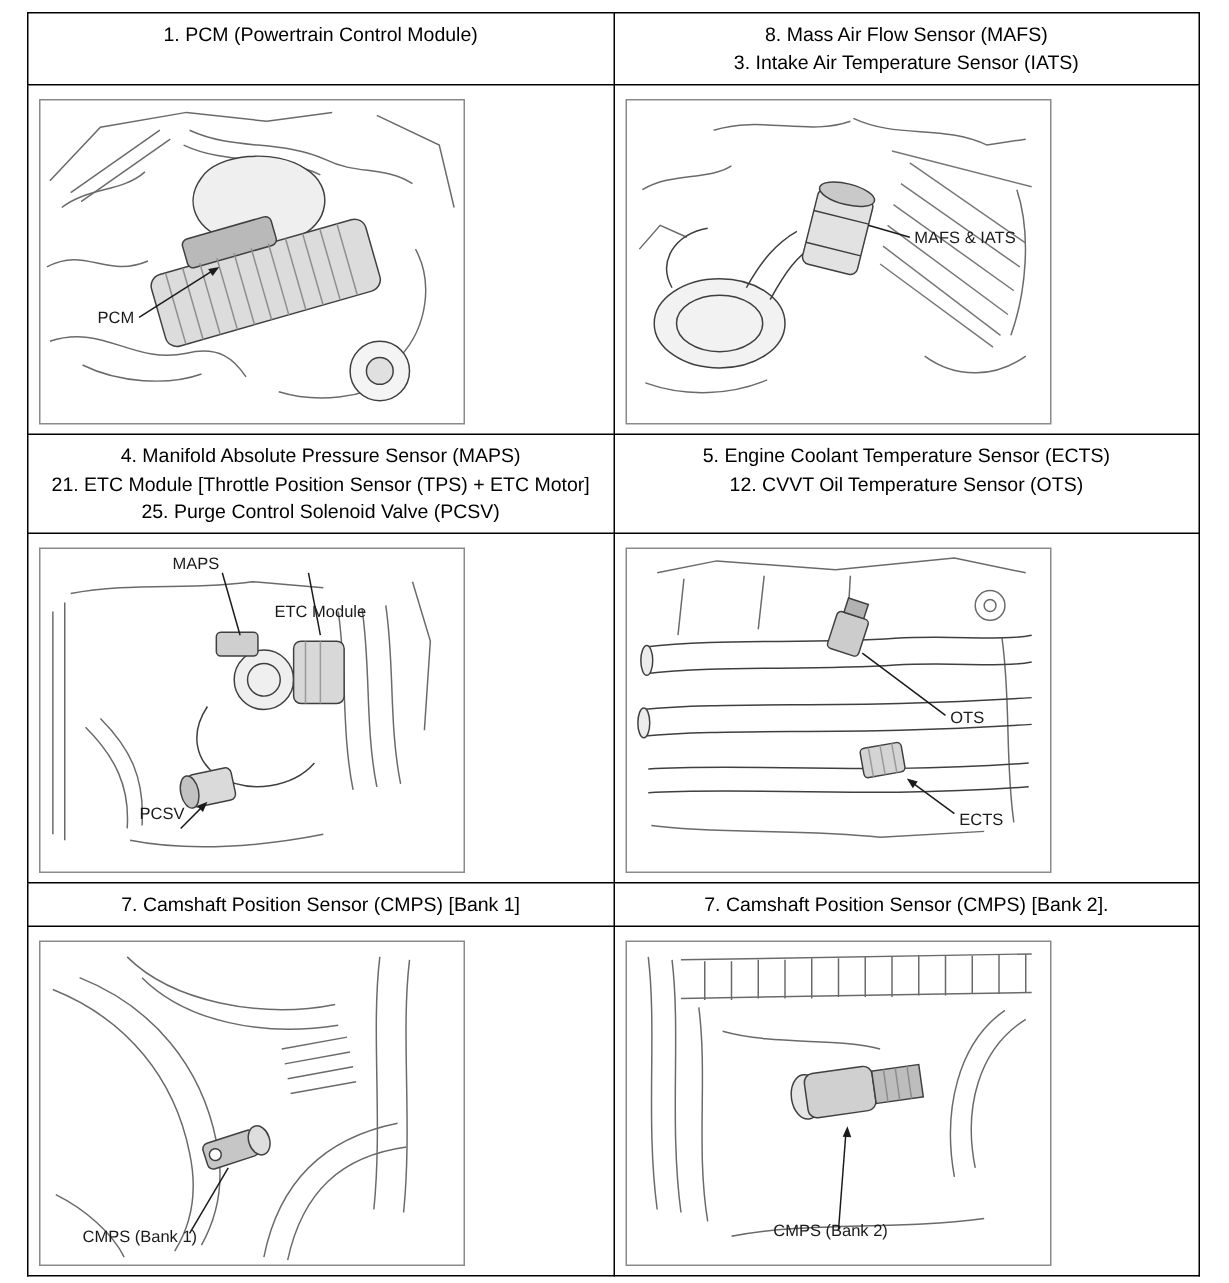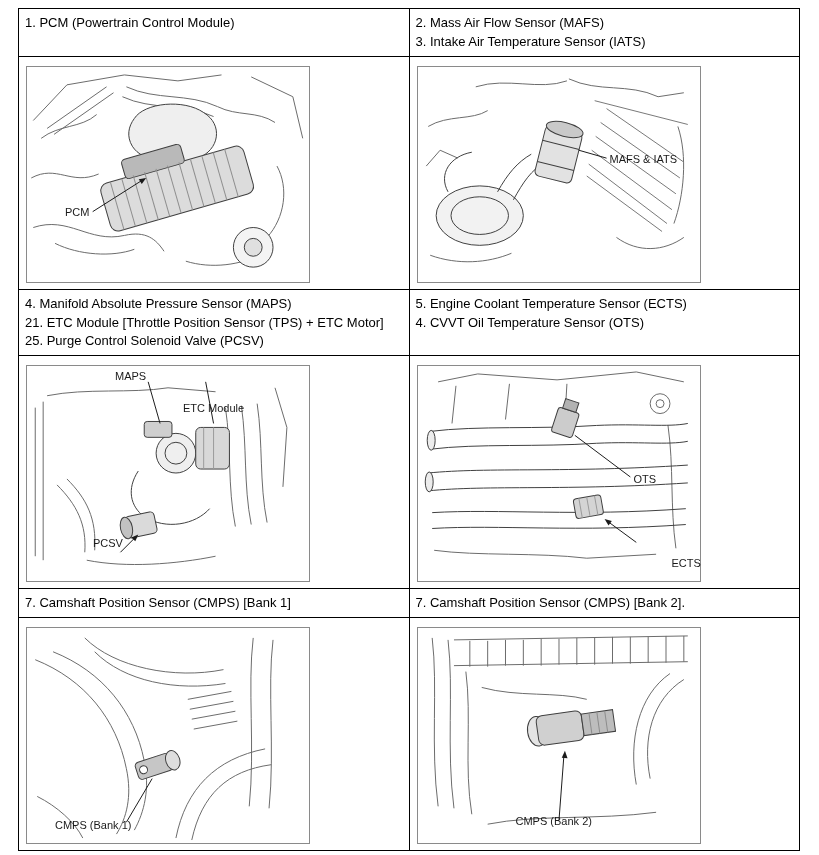--- a/index.html
+++ b/index.html
@@ -7,21 +7,21 @@
   body {
     width: 819px; height: 855px;
     background: #ffffff;
     font-family: "Liberation Sans", "DejaVu Sans", sans-serif;
     color: #000;
     overflow: hidden;
   }
   .sheet-wrap { padding: 8px 0 0 18px; }
   table.sheet { border-collapse: collapse; width: 782px; table-layout: fixed; }
   .sheet td { border: 1px solid #000; vertical-align: top; }
-  td.legend { padding: 5px 6px 4px 6px; font-size: 13px; line-height: 1.45; }
+  td.legend { padding: 5px 6px 4px 6px; font-size: 13px; line-height: 1.45; text-align: center; }
   .legend-line { white-space: nowrap; }
   td.img-cell { padding: 9px 17px 6px 7px; }
   .diagram {
     position: relative;
     width: 284px; height: 217px;
     border: 1px solid #8a8a8a;
     background: #fff;
   }
   .diagram svg { display: block; width: 100%; height: 100%; }
   .callout {
@@ -35,21 +35,21 @@
 
 <div class="sheet-wrap">
 <table class="sheet">
   <tbody>
 
   <tr>
     <td class="legend">
       <div class="legend-line">1. PCM (Powertrain Control Module)</div>
     </td>
     <td class="legend">
-      <div class="legend-line">2. Mass Air Flow Sensor (MAFS)</div>
+      <div class="legend-line">8. Mass Air Flow Sensor (MAFS)</div>
       <div class="legend-line">3. Intake Air Temperature Sensor (IATS)</div>
     </td>
   </tr>
 
   <tr>
     <td class="img-cell">
       <div class="diagram">
         <svg viewBox="0 0 284 217">
           <g fill="none" stroke="#6a6a6a" stroke-width="1">
             <path d="M6,54 L40,18 L98,8 L152,14 L196,8"></path>
@@ -135,21 +135,21 @@
   </tr>
 
   <tr>
     <td class="legend">
       <div class="legend-line">4. Manifold Absolute Pressure Sensor (MAPS)</div>
       <div class="legend-line">21. ETC Module [Throttle Position Sensor (TPS) + ETC Motor]</div>
       <div class="legend-line">25. Purge Control Solenoid Valve (PCSV)</div>
     </td>
     <td class="legend">
       <div class="legend-line">5. Engine Coolant Temperature Sensor (ECTS)</div>
-      <div class="legend-line">4. CVVT Oil Temperature Sensor (OTS)</div>
+      <div class="legend-line">12. CVVT Oil Temperature Sensor (OTS)</div>
     </td>
   </tr>
 
   <tr>
     <td class="img-cell">
       <div class="diagram">
         <svg viewBox="0 0 284 217">
           <g fill="none" stroke="#6a6a6a">
             <path d="M8,42 L8,192"></path>
             <path d="M16,36 L16,196"></path>
@@ -220,21 +220,21 @@
               <line x1="180" y1="132" x2="180" y2="152" stroke="#9a9a9a"></line>
             </g>
           </g>
           <g stroke="#1a1a1a" fill="none">
             <line x1="214" y1="112" x2="158" y2="70"></line>
             <line x1="220" y1="178" x2="190" y2="156"></line>
           </g>
           <path d="M188,154.5 L195.3,156.4 L192,160.9 Z" fill="#1a1a1a"></path>
         </svg>
         <span class="callout" style="left:216px; top:108px;">OTS</span>
-        <span class="callout" style="left:222px; top:192px;margin-left:32px;">ECTS</span>
+        <span class="callout" style="left:222px; top:176px;">ECTS</span>
       </div>
     </td>
   </tr>
 
   <tr>
     <td class="legend">
       <div class="legend-line">7. Camshaft Position Sensor (CMPS) [Bank 1]</div>
     </td>
     <td class="legend">
       <div class="legend-line">7. Camshaft Position Sensor (CMPS) [Bank 2].</div>

